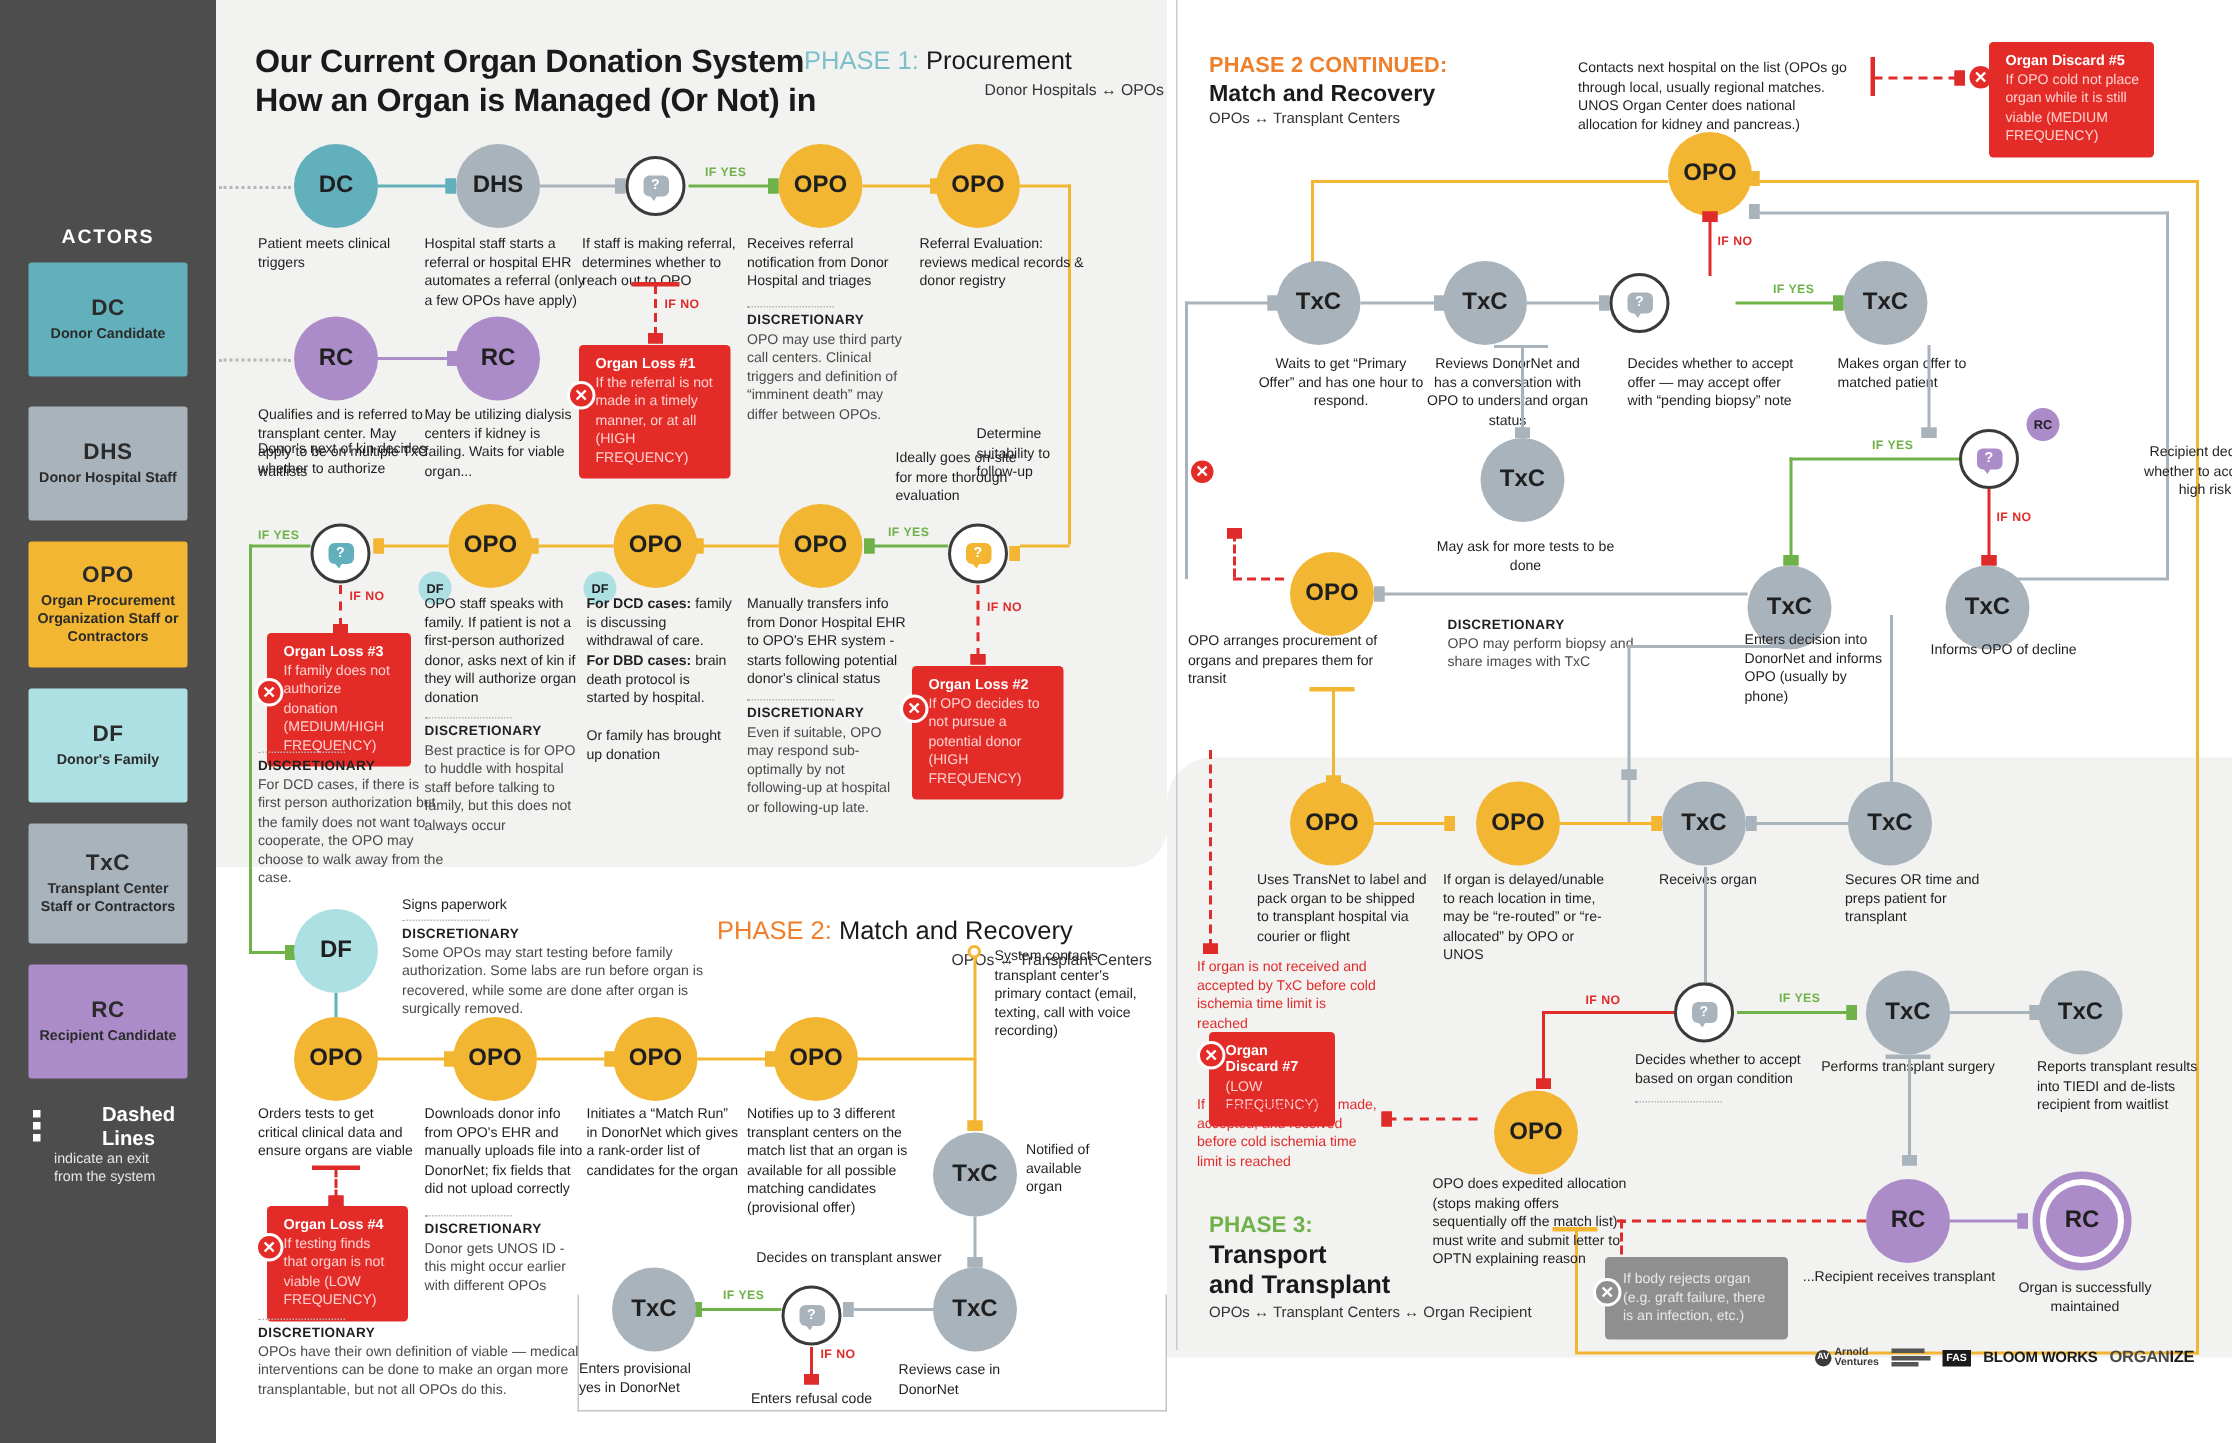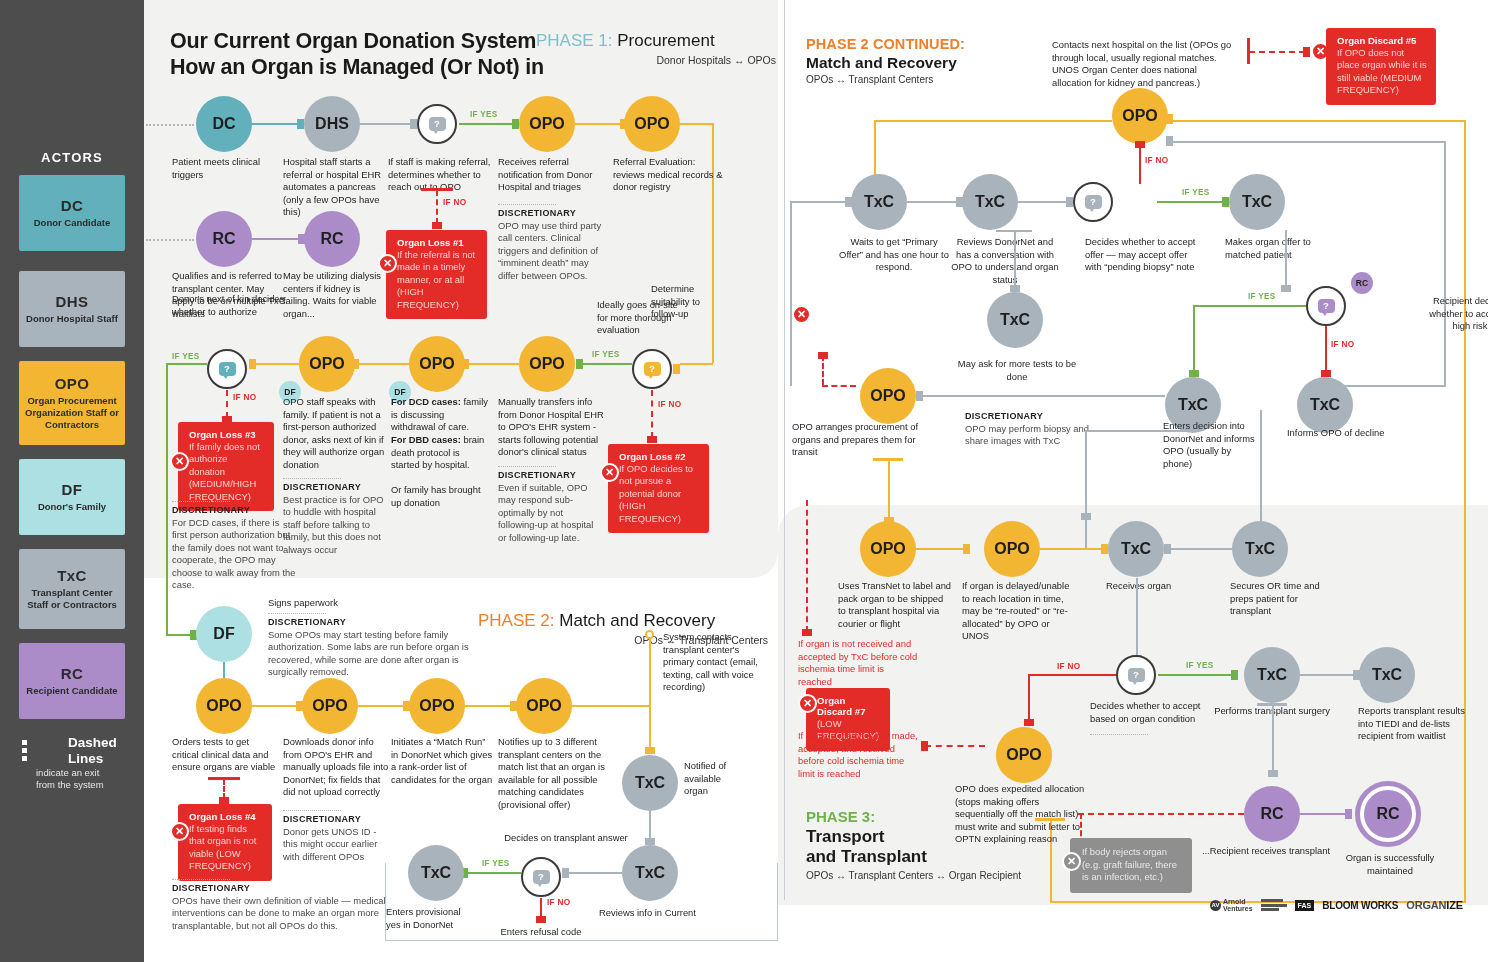--- a/index.html
+++ b/index.html
@@ -235,21 +235,21 @@
   <div class="ar ar-r a-green" style="left:512px;top:119px;"></div>
   <div class="lbl lbl-yes" style="left:470px;top:110px;">IF YES</div>
   <div class="node big n-opo" style="left:519px;top:96px;">OPO</div>
   <div class="ln h c-amber" style="left:575px;top:123px;width:48px;"></div>
   <div class="ar ar-r a-amber" style="left:620px;top:119px;"></div>
   <div class="node big n-opo" style="left:624px;top:96px;">OPO</div>
   <div class="ln h c-amber" style="left:680px;top:123px;width:34px;"></div>
   <div class="ln v c-amber" style="left:712px;top:123px;height:240px;"></div>
 
   <div class="cap" style="left:172px;top:156px;width:112px;">Patient meets clinical triggers</div>
-  <div class="cap" style="left:283px;top:156px;width:112px;">Hospital staff starts a referral or hospital EHR automates a pancreas (only a few OPOs have this)</div>
+  <div class="cap" style="left:283px;top:156px;width:112px;">Hospital staff starts a referral or hospital EHR automates a referral (only a few OPOs have apply)</div>
   <div class="cap" style="left:388px;top:156px;width:104px;">If staff is making referral, determines whether to reach out to OPO</div>
   <div class="cap" style="left:498px;top:156px;width:110px;">Receives referral notification from Donor Hospital and triages</div>
   <div class="disc" style="left:498px;top:200px;width:110px;">
     <div class="dotrule"></div>
     <div class="hd">DISCRETIONARY</div>
     <div>OPO may use third party call centers. Clinical triggers and definition of “imminent death” may differ between OPOs.</div>
   </div>
   <div class="cap" style="left:613px;top:156px;width:110px;">Referral Evaluation: reviews medical records &amp; donor registry</div>
 
   <div class="stub" style="left:421px;top:188px;width:32px;height:2.5px;"></div>
@@ -379,21 +379,21 @@
   <div class="ln v c-amber" style="left:649px;top:705px;height:45px;"></div>
   <div class="ar ar-d a-amber" style="left:645px;top:747px;"></div>
   <div style="position:absolute;left:645px;top:630px;width:9px;height:9px;border:2px solid #f3b632;border-radius:50%;background:#fff;"></div>
   <div class="cap" style="left:663px;top:631px;width:110px;">System contacts transplant center's primary contact (email, texting, call with voice recording)</div>
 
   <div class="node big n-txc" style="left:622px;top:755px;">TxC</div>
   <div class="cap" style="left:684px;top:760px;width:60px;">Notified of available organ</div>
   <div class="ln v c-gray" style="left:649px;top:811px;height:30px;"></div>
   <div class="ar ar-d a-gray" style="left:645px;top:838px;"></div>
   <div class="node big n-txc" style="left:622px;top:845px;">TxC</div>
-  <div class="cap" style="left:599px;top:907px;width:108px;">Reviews info in Current</div>
+  <div class="cap" style="left:599px;top:907px;width:108px;">Reviews case in DonorNet</div>
 
   <div class="ln h c-gray" style="left:566px;top:872px;width:56px;"></div>
   <div class="ar ar-l a-gray" style="left:562px;top:868px;"></div>
   <div class="qnode q-gray" style="left:521px;top:857px;">
       <div class="bub">
         <span class="qm">?</span>
       </div>
     </div>
   <div class="cap" style="left:496px;top:832px;width:140px;text-align:center;">Decides on transplant answer</div>
   <div class="ln h c-green" style="left:465px;top:872px;width:56px;"></div>
@@ -430,21 +430,21 @@
     <div>OPOs have their own definition of viable — medical interventions can be done to make an organ more transplantable, but not all OPOs do this.</div>
   </div>
 
   <div class="cap" style="left:1052px;top:39px;width:186px;">Contacts next hospital on the list (OPOs go through local, usually regional matches. UNOS Organ Center does national allocation for kidney and pancreas.)</div>
   <div class="stub" style="left:1247px;top:38px;width:2.5px;height:26px;"></div>
   <div class="dline-h" style="left:1249px;top:51px;width:56px;"></div>
   <div class="ar ar-r a-red" style="left:1303px;top:47px;"></div>
   <div class="xmark" style="left:1311px;top:42px;">✕</div>
   <div class="lossbox" style="left:1326px;top:28px;width:110px;">
     <div class="ti">Organ Discard #5</div>
-    <div class="bd">If OPO does not place organ while it is still viable (MEDIUM FREQUENCY)</div>
+    <div class="bd">If OPO cold not place organ while it is still viable (MEDIUM FREQUENCY)</div>
   </div>
 
   <div class="node big n-opo" style="left:1112px;top:88px;">OPO</div>
 
   <div class="ln h c-amber" style="left:874px;top:120px;width:238px;"></div>
   <div class="ln v c-amber" style="left:874px;top:120px;height:60px;"></div>
   <div class="ar ar-d a-amber" style="left:870px;top:177px;"></div>
   <div class="ar ar-l a-amber" style="left:1166px;top:114px;"></div>
   <div class="ln h c-amber" style="left:1170px;top:120px;width:296px;"></div>
   <div class="ln v c-amber" style="left:1464px;top:120px;height:783px;"></div>

